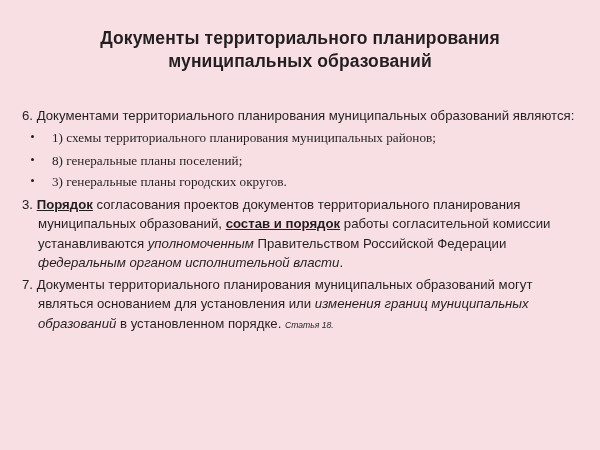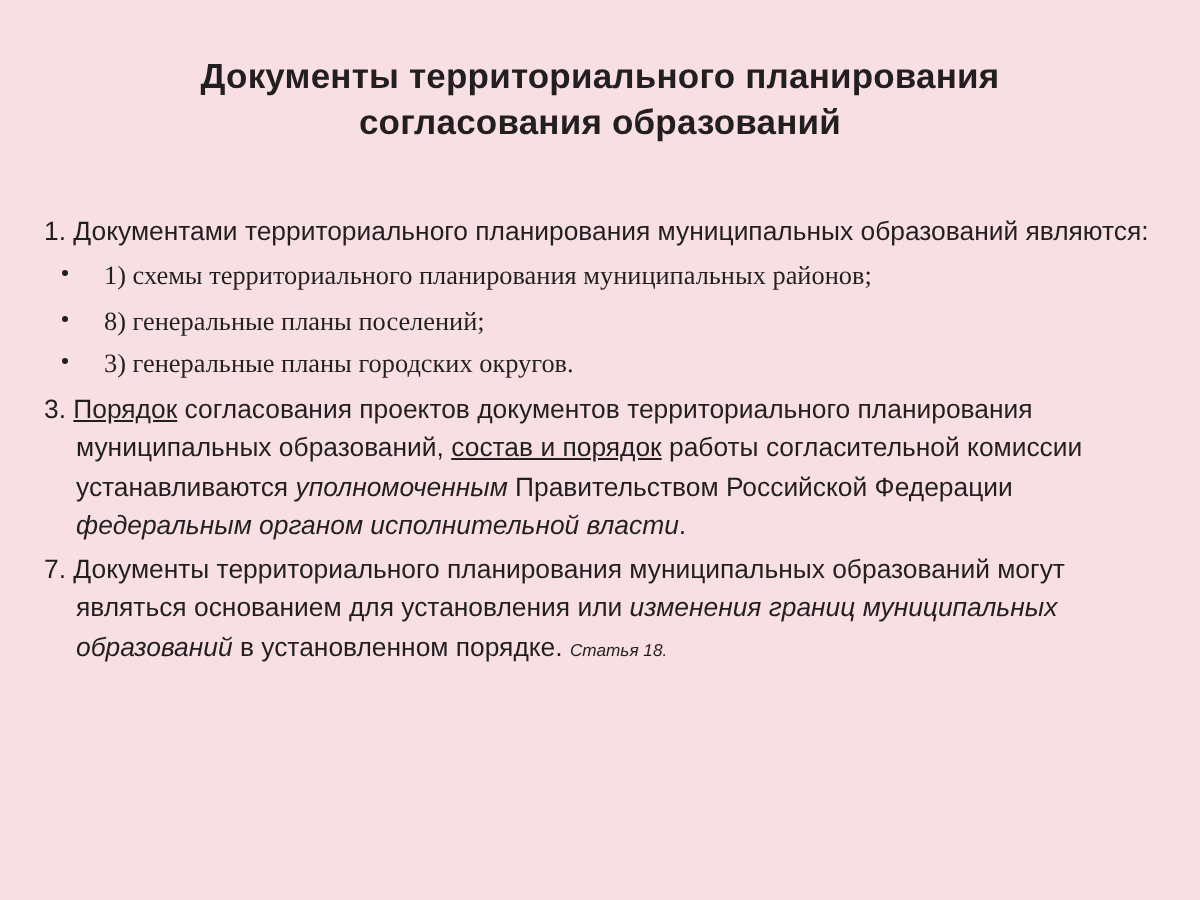--- a/index.html
+++ b/index.html
@@ -76,48 +76,48 @@
   .bullet-dot {
     position: absolute;
     left: 9px;
     top: 7px;
     width: 3px;
     height: 3px;
     background: #231f20;
     border-radius: 50%;
   }
   .bullet-para.tight { margin-bottom: 2px; }
-  .u { text-decoration: underline; }
+  .u { text-decoration: underline; font-weight: bold; }
   .i { font-style: italic; }
   .ref {
     font-size: 8.6px;
     font-style: italic;
     color: #231f20;
     margin-top: 10px;
   }
   .spacer-sm { height: 2px; }
 </style>
 </head>
 <body>
 
 <div class="slide">
 
   <div class="title-band"></div>
 
   <div class="title-text">
     <div>Документы территориального планирования</div>
-    <div>согласования образований</div>
+    <div>муниципальных образований</div>
   </div>
 
   <div class="body-band"></div>
 
   <div class="body-inner">
 
     <div class="para num-para">
-      <span>1. Документами территориального планирования муниципальных образований являются:</span>
+      <span>6. Документами территориального планирования муниципальных образований являются:</span>
     </div>
 
     <div class="spacer-sm"></div>
 
     <div class="para bullet-para">
       <span class="bullet-dot"></span>
       <span>1) схемы территориального планирования муниципальных районов;</span>
     </div>
 
     <div class="para bullet-para tight">

